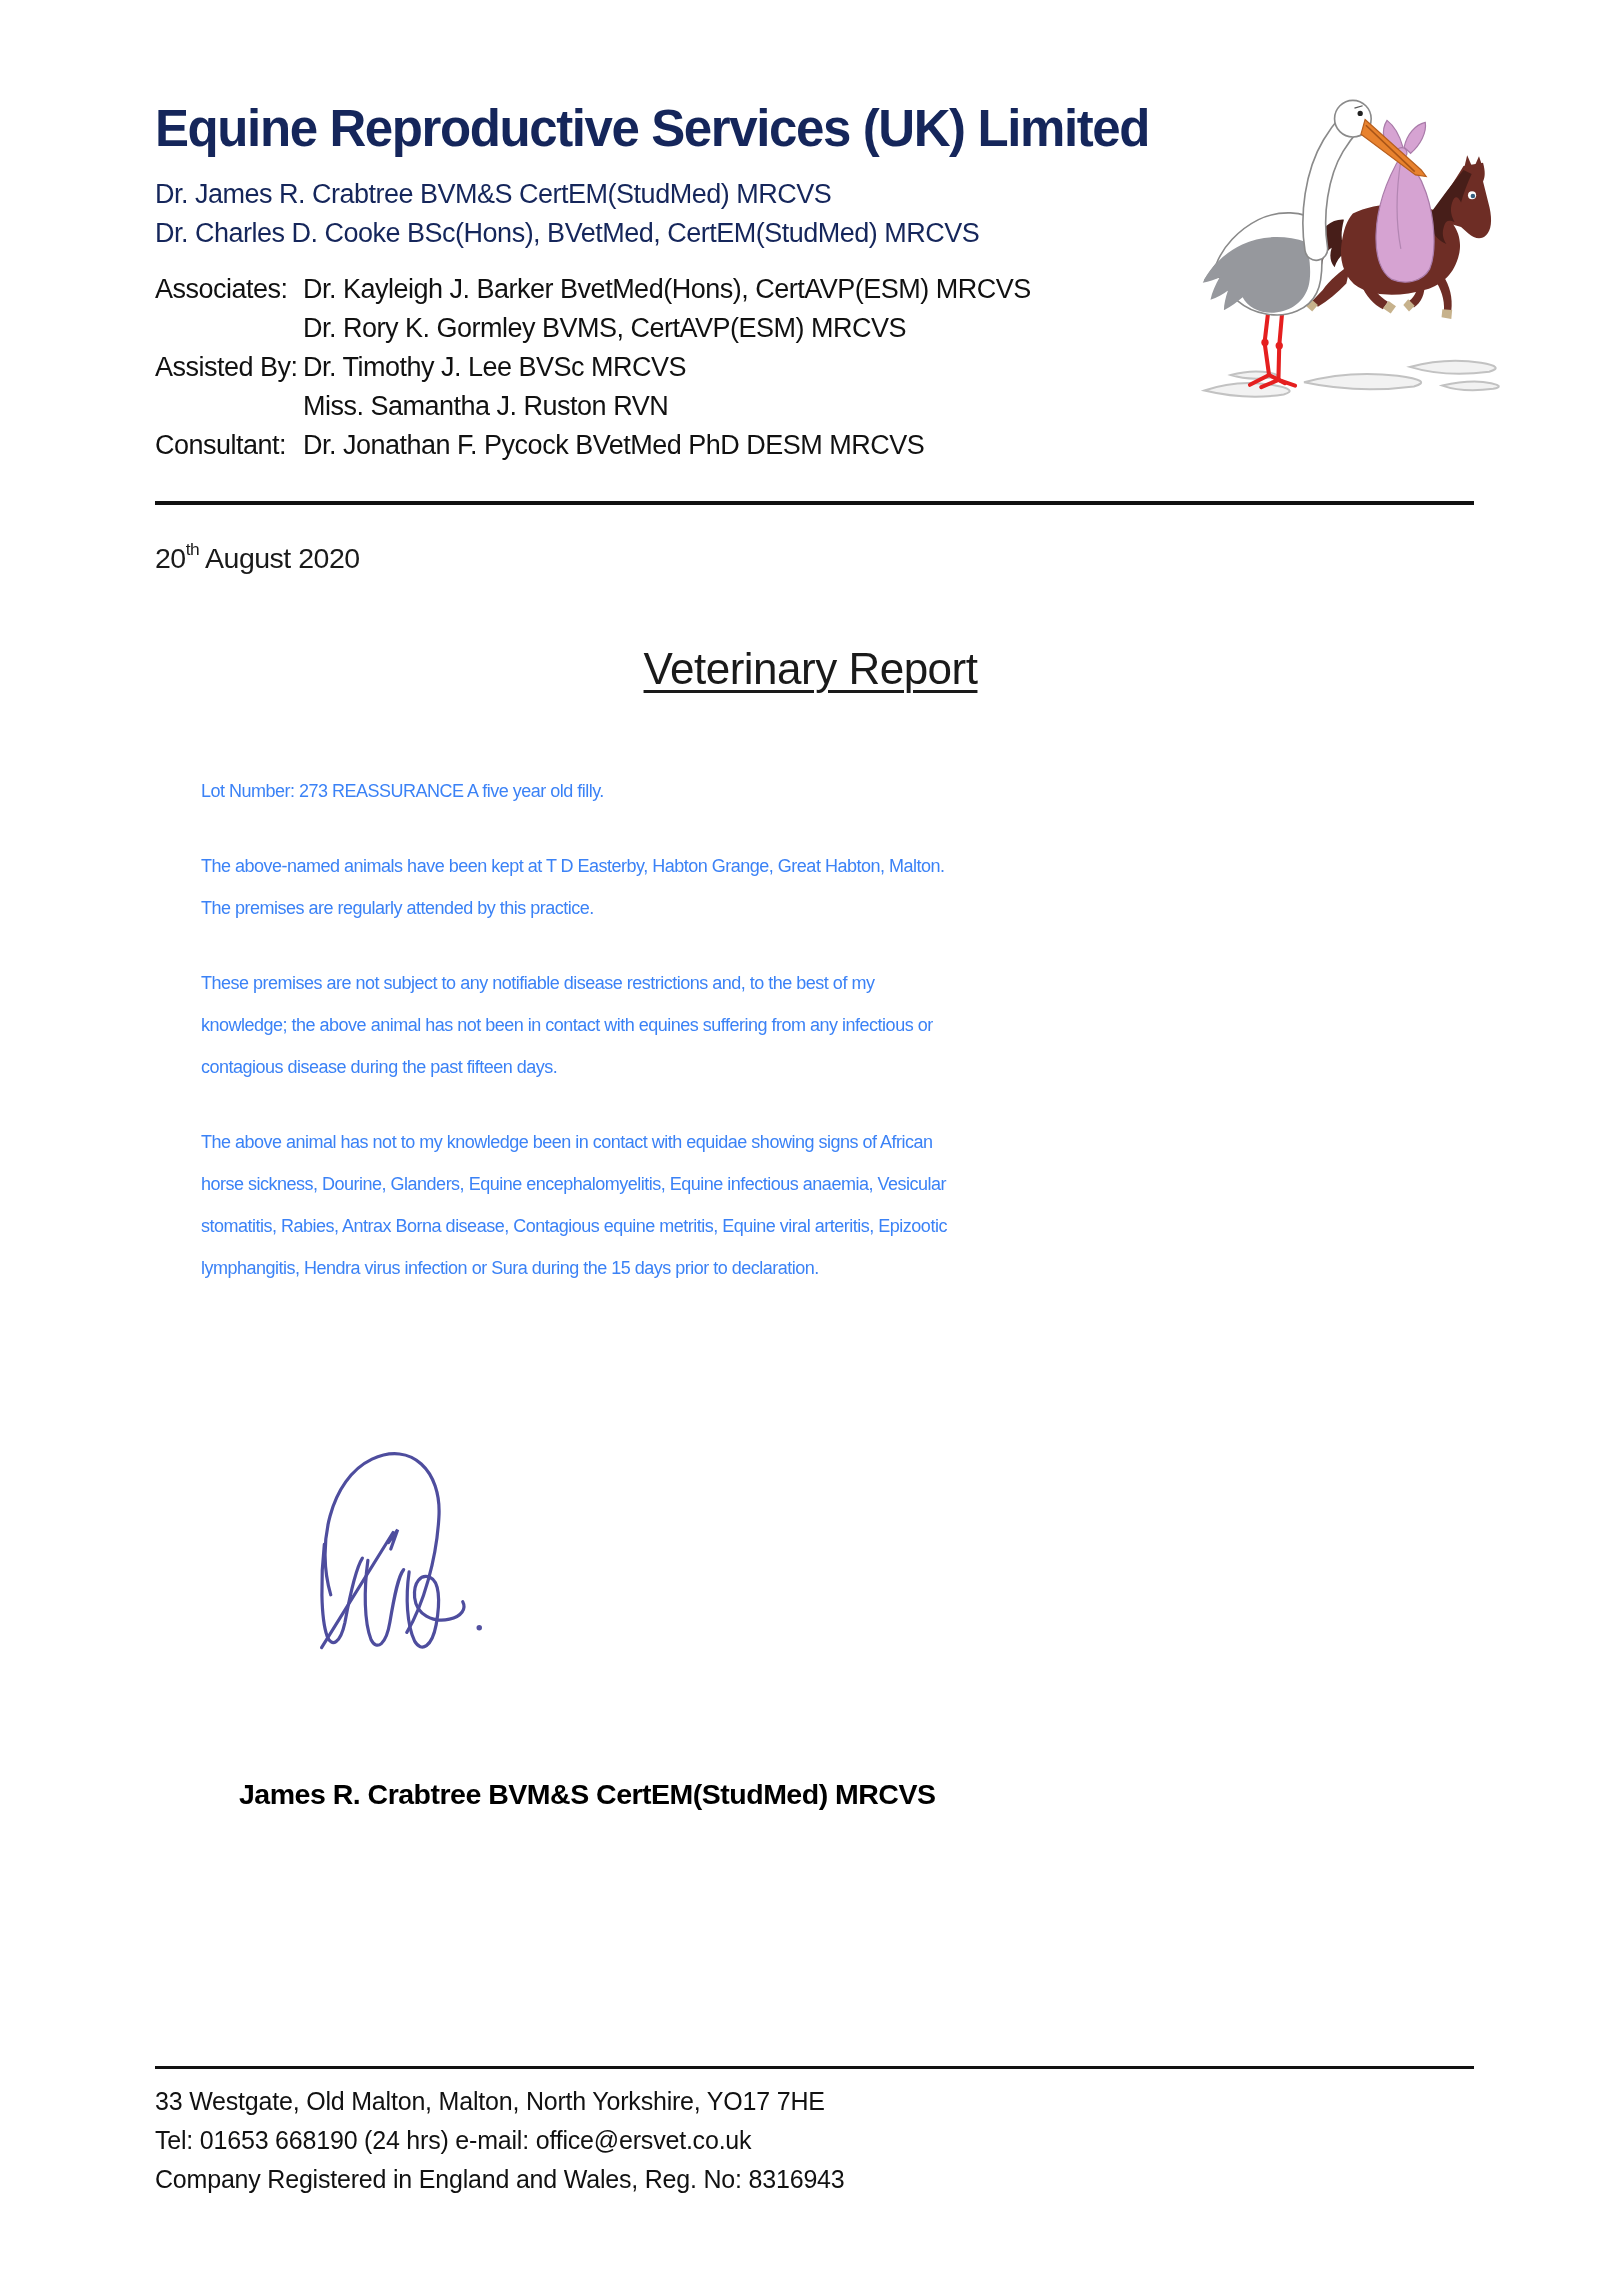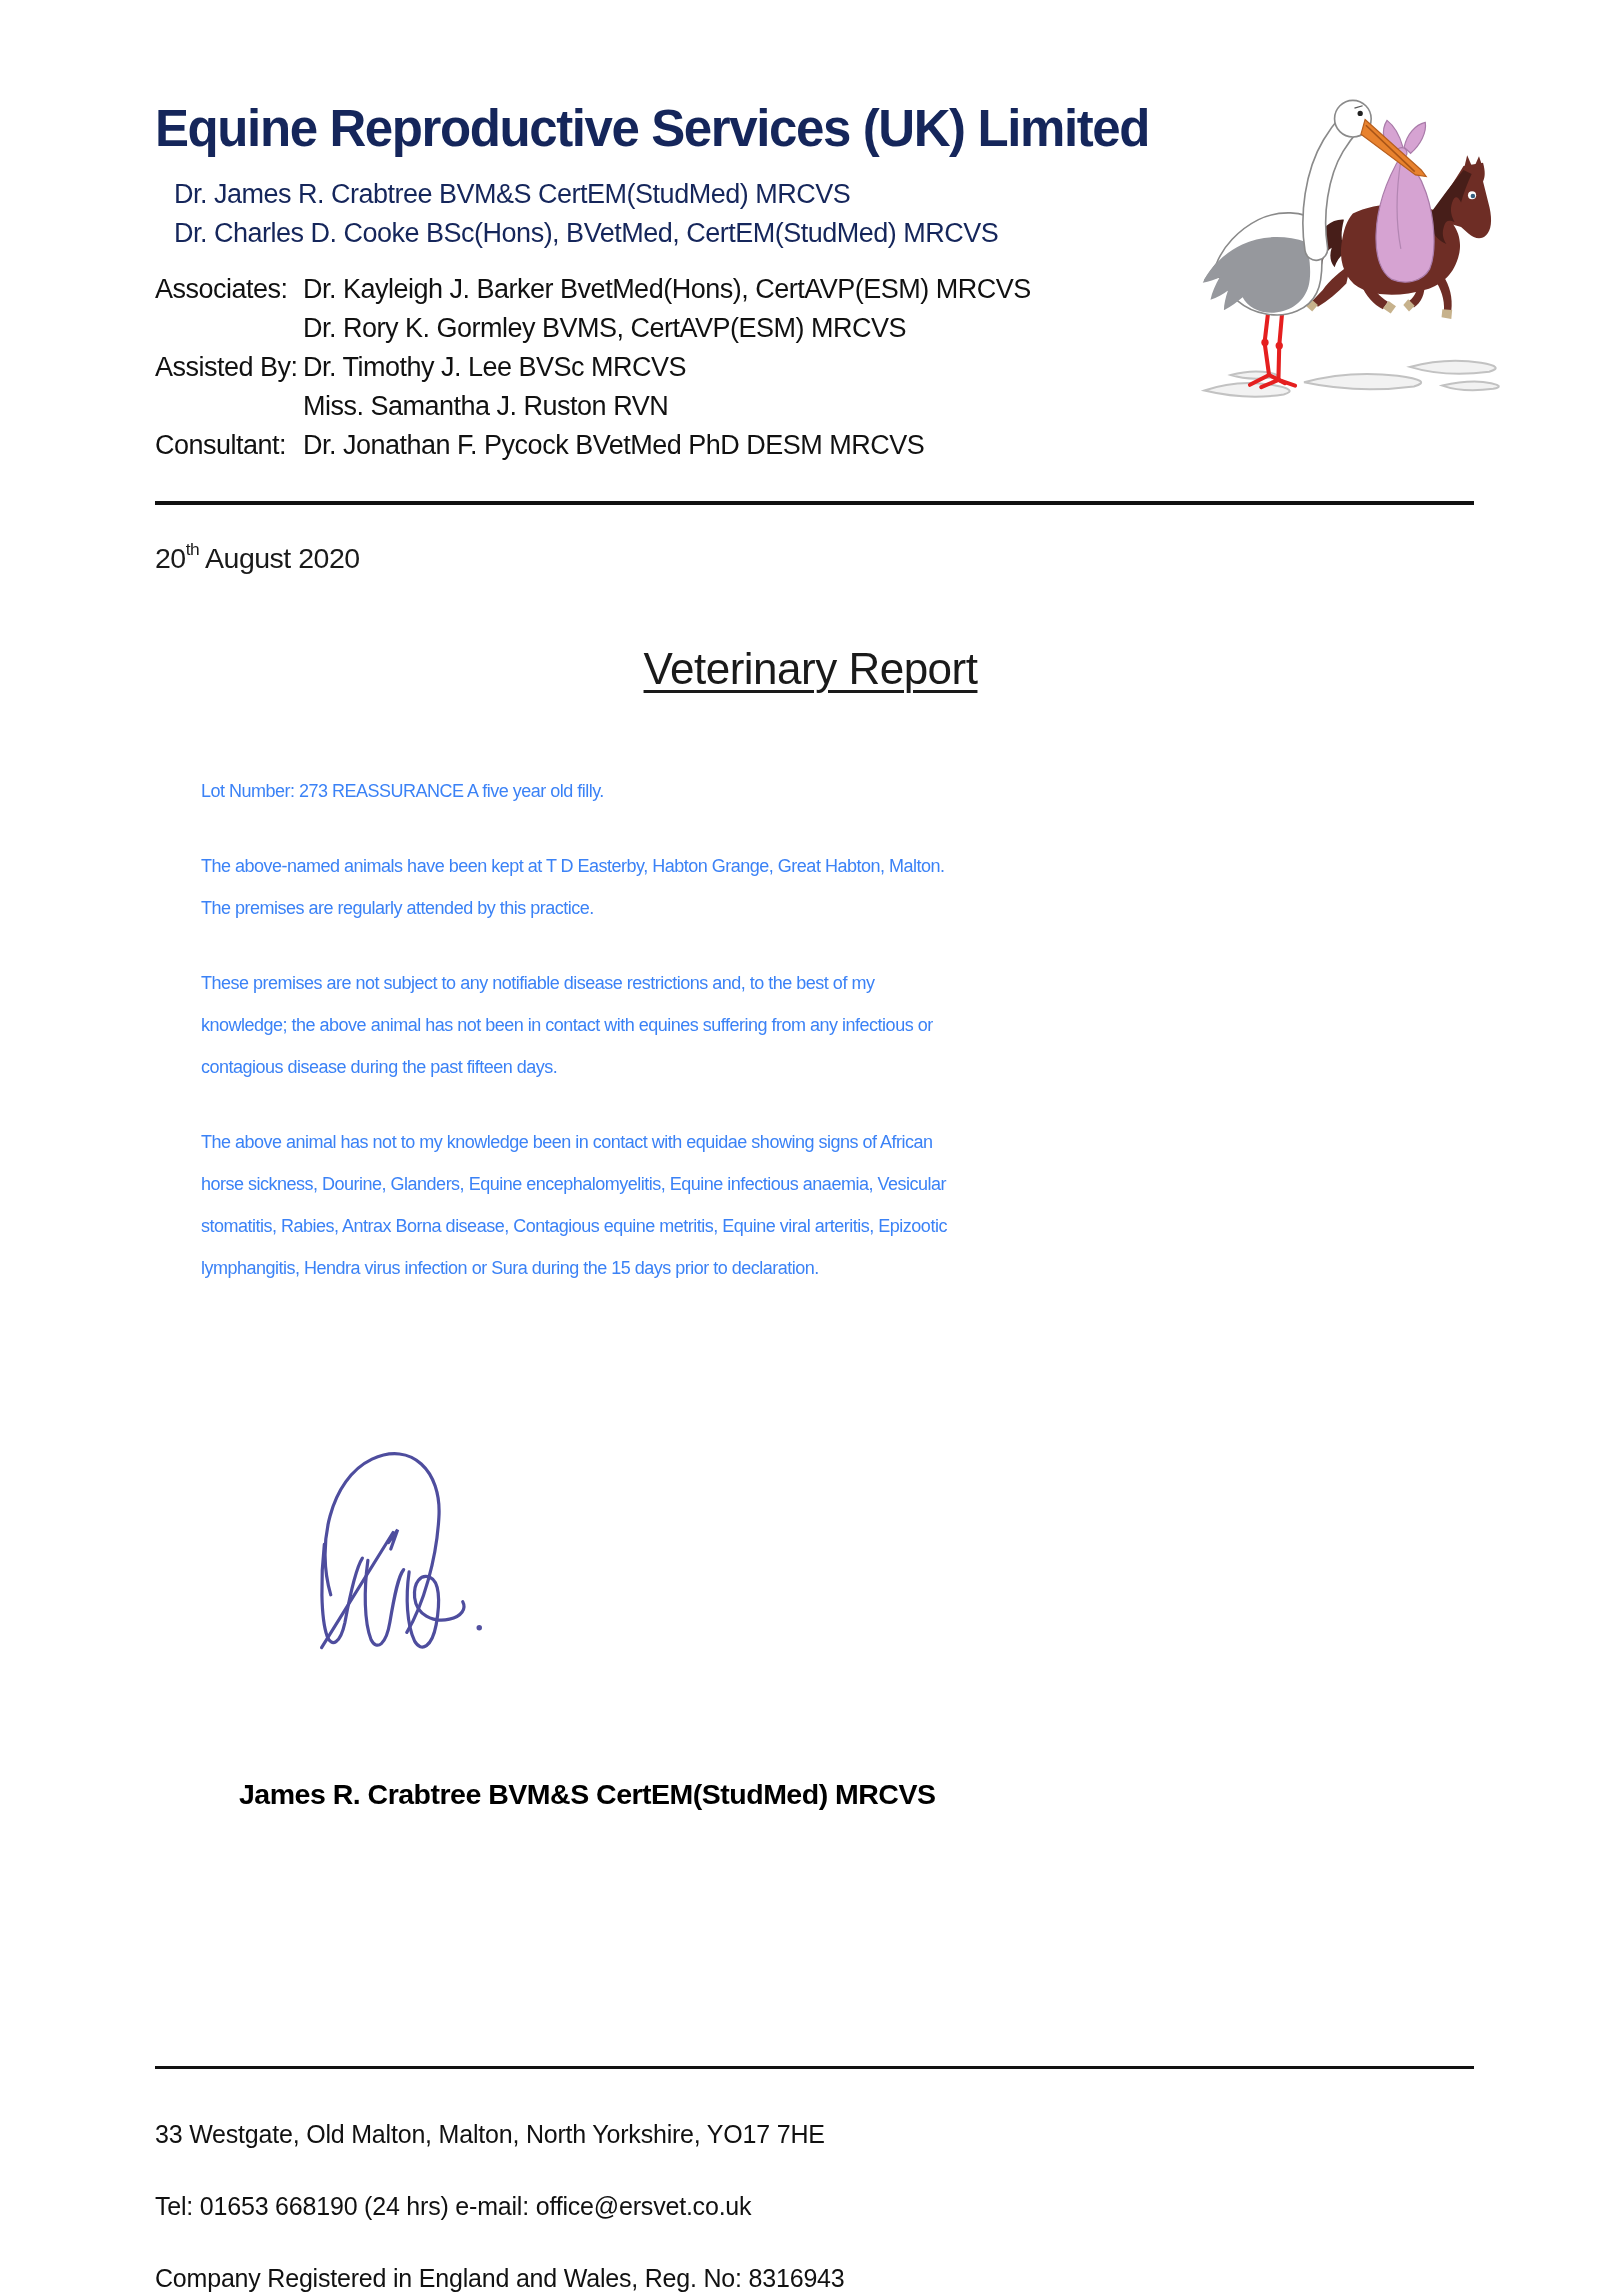--- a/index.html
+++ b/index.html
@@ -11,21 +11,21 @@
     overflow:hidden;
     font-family:"Liberation Sans","DejaVu Sans",sans-serif;
     color:#1a1a1a;
   }
   
   .company-title{
     position:absolute;left:155px;top:103px;
     font-size:51px;font-weight:bold;letter-spacing:-1.4px;
     color:#15265b;white-space:nowrap;line-height:1;
   }
-  .principals{position:absolute;left:155px;top:175px;margin-left:19px;}
+  .principals{position:absolute;left:155px;top:175px;}
   .principal-line{
     font-size:27px;color:#15265b;line-height:39px;
     letter-spacing:-0.5px;white-space:nowrap;
   }
   .staff{position:absolute;left:155px;top:270px;}
   .staff-row{display:flex;line-height:39px;font-size:27px;letter-spacing:-0.5px;white-space:nowrap;color:#111;}
   .staff-label{width:148px;flex:0 0 148px;}
   
   .logo{position:absolute;left:1182px;top:73px;}
   
@@ -50,21 +50,21 @@
     font-size:18px;line-height:42px;letter-spacing:-0.5px;white-space:nowrap;color:#3b82f6;
   }
   
   .signature{position:absolute;left:303px;top:1439px;}
   .signatory-name{
     position:absolute;left:239px;top:1778px;
     font-size:28.5px;font-weight:bold;letter-spacing:-0.5px;white-space:nowrap;color:#000;
   }
   
   .footer{position:absolute;left:155px;top:2082px;}
-  .footer-line{font-size:25px;line-height:39px;letter-spacing:-0.2px;white-space:nowrap;color:#111;margin-top:33px;}
+  .footer-line{font-size:25px;line-height:39px;letter-spacing:-0.2px;white-space:nowrap;color:#111;}
   .footer-reg{}
 </style>
 </head>
 <body>
 
 <div class="page">
 
   <div class="company-title">Equine Reproductive Services (UK) Limited</div>
 
   <div class="principals">

